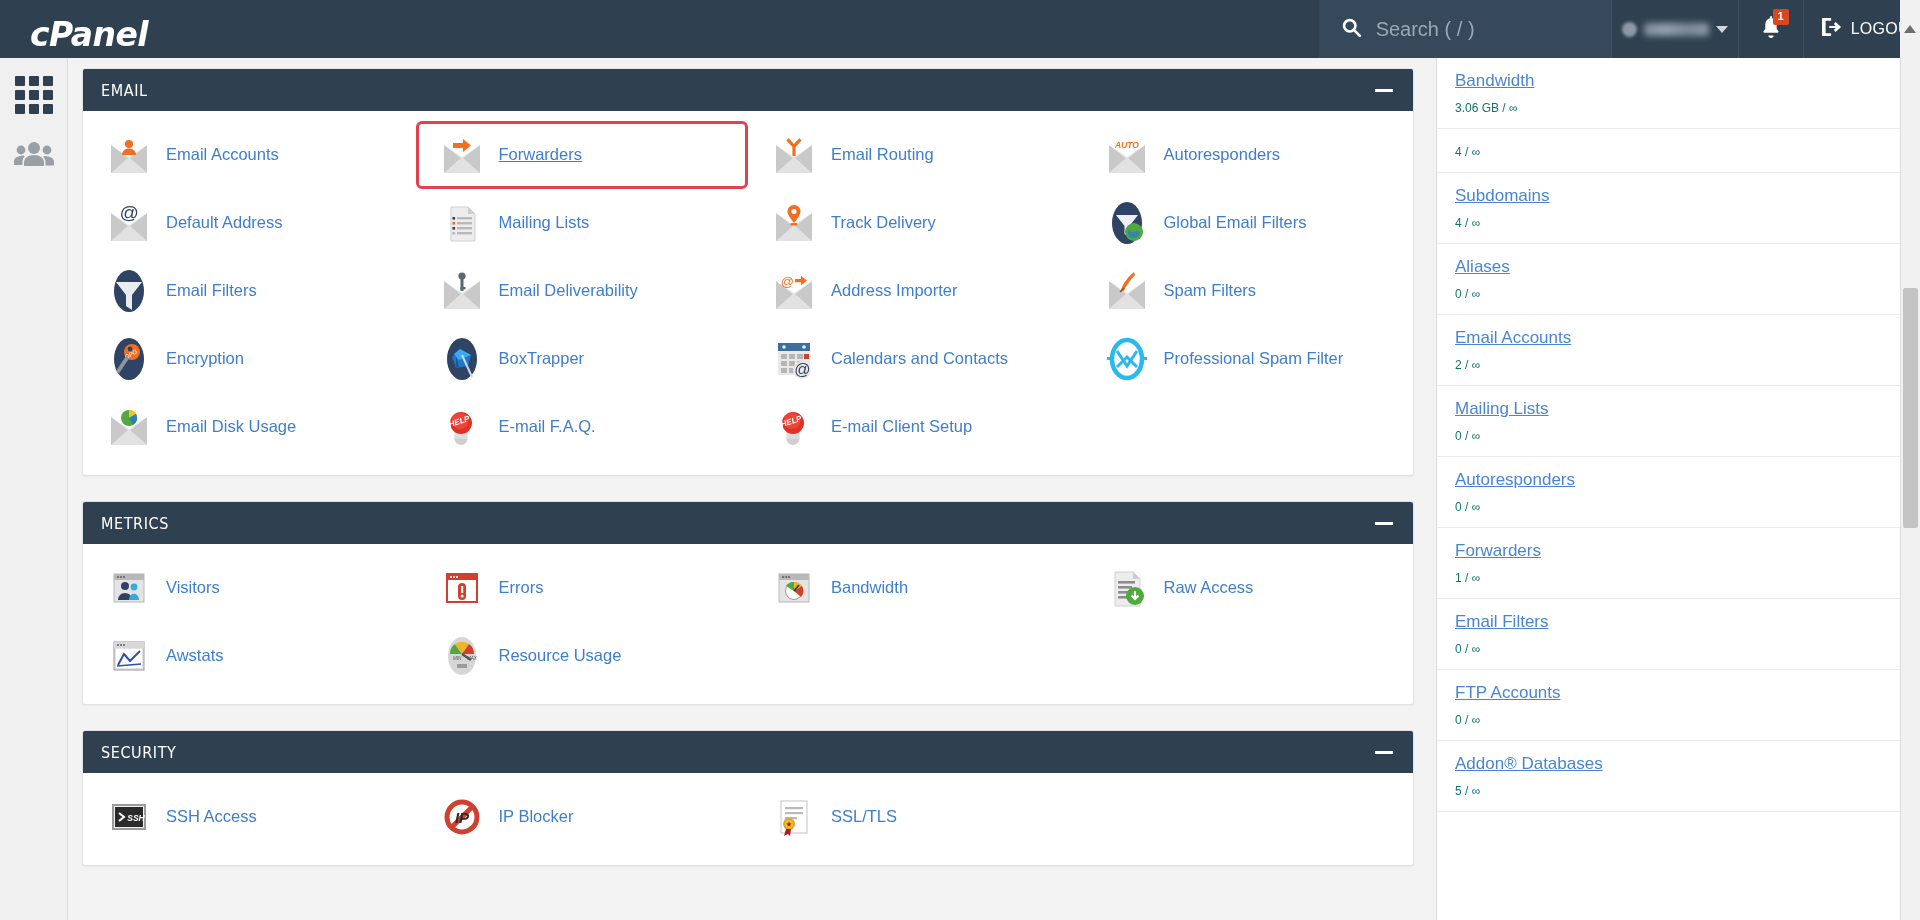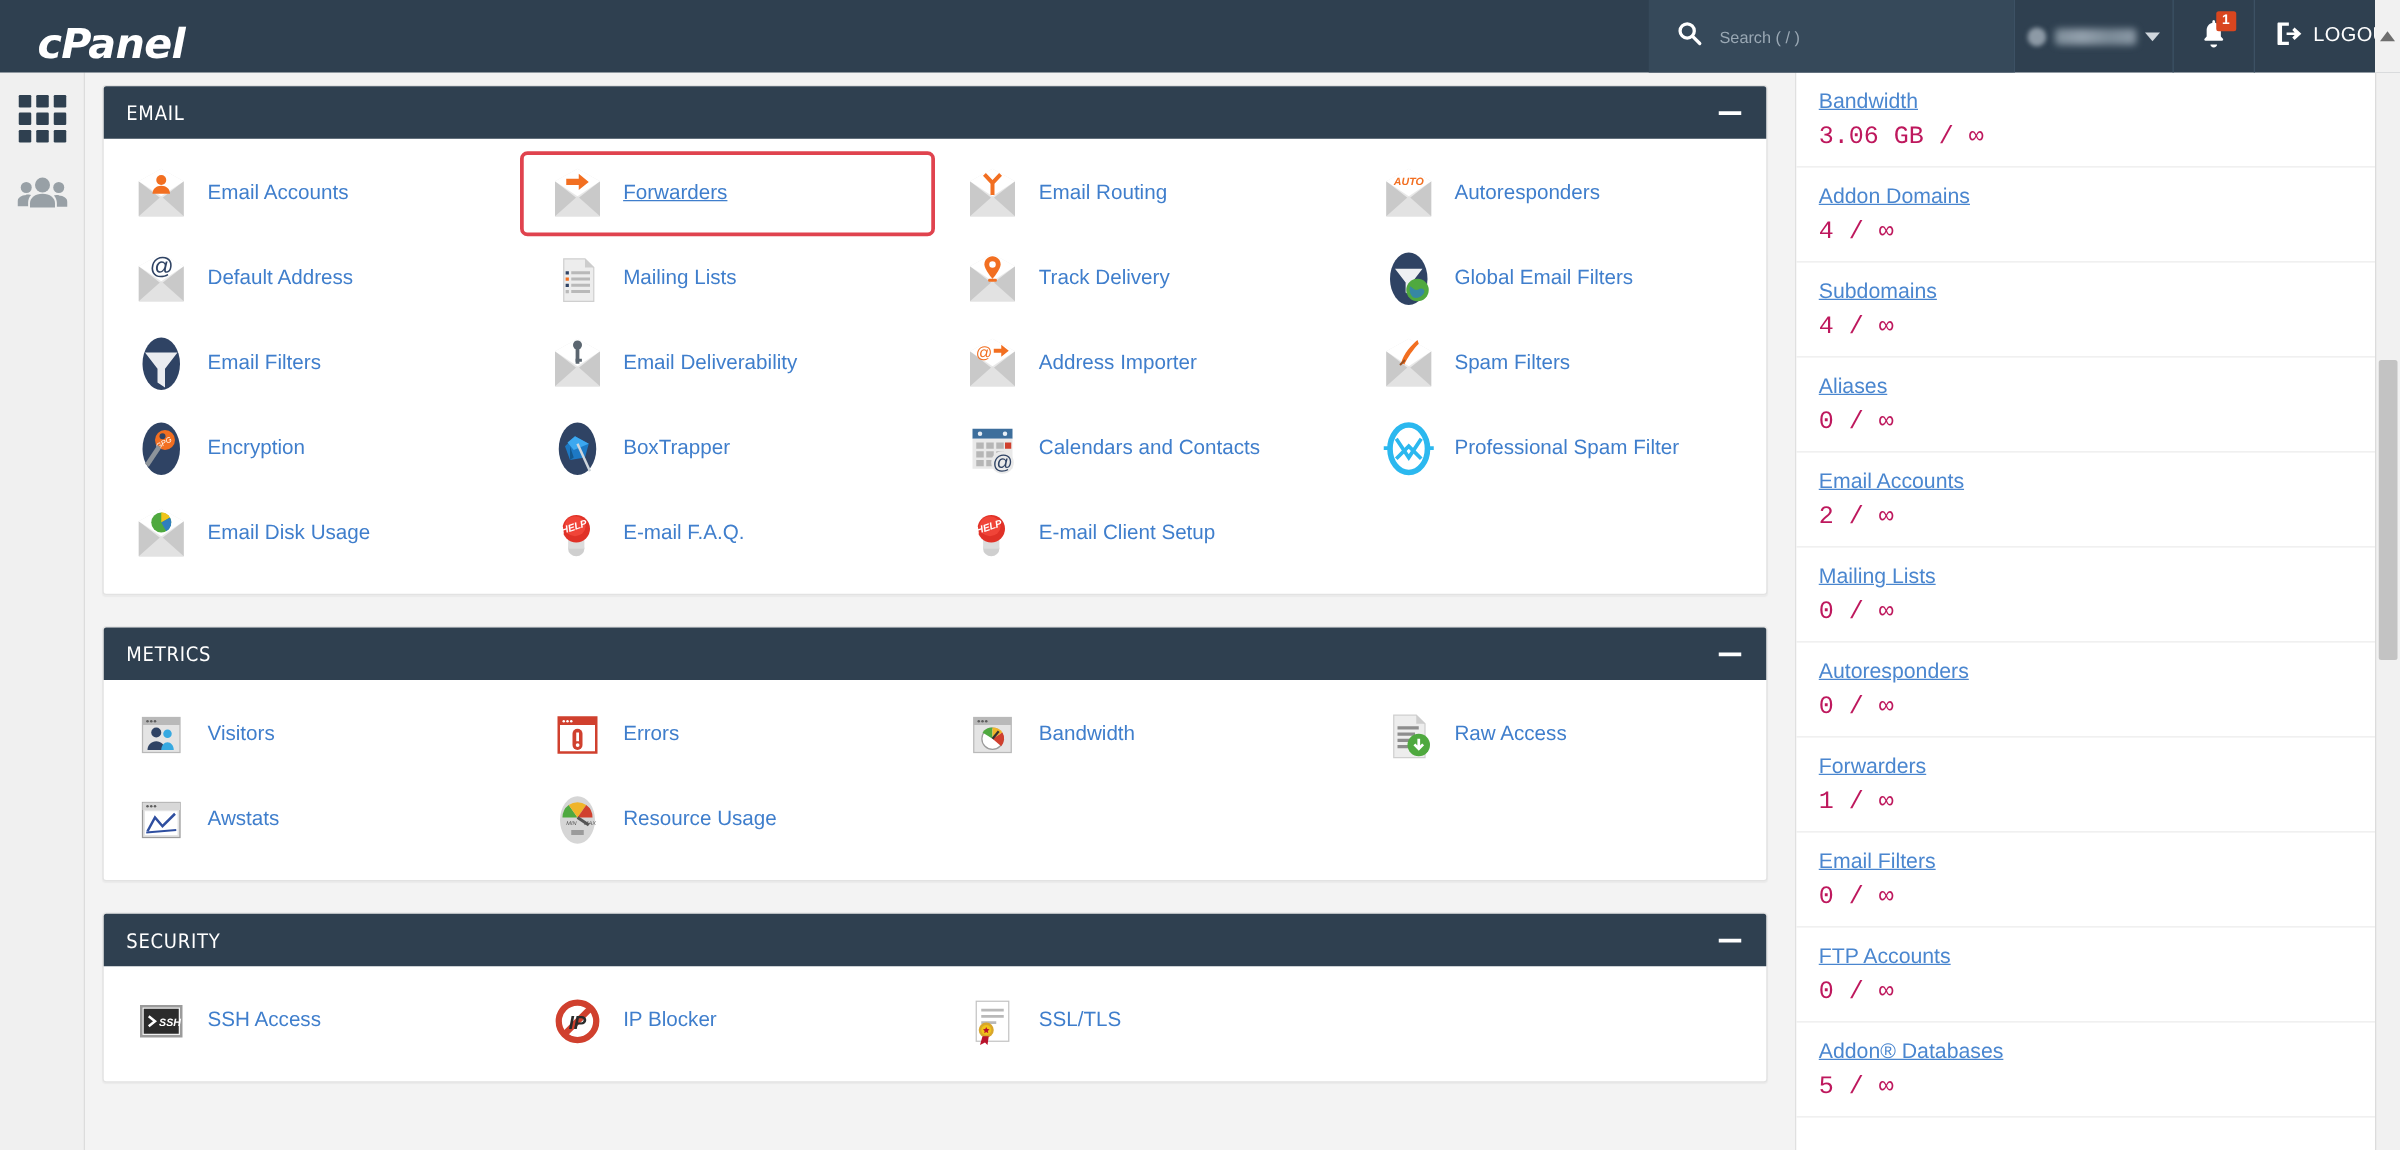--- a/index.html
+++ b/index.html
@@ -17,21 +17,21 @@
   }
   .brand { width: 1370px; display: flex; align-items: center; padding-left: 30px; margin-top: 10px; }
   .brand-logo {
     color: #ffffff; font-size: 33px; font-weight: bold; font-style: italic;
     letter-spacing: -0.5px; font-family: "DejaVu Sans", sans-serif;
   }
   .searchzone {
     flex: 0 0 292px; background: #36495a; display: flex; align-items: center;
     padding-left: 22px; gap: 14px; cursor: text;
   }
-  .search-placeholder { color: #9aa8b4; font-size: 13px; }
+  .search-placeholder { color: #9aa8b4; font-size: 20px; }
   .userzone {
     flex: 0 0 128px; display: flex; align-items: center; gap: 7px;
     border-left: 1px solid #3d5164; border-right: 1px solid #3d5164;
     padding: 0 10px; cursor: pointer;
   }
   .avatar-dot {
     width: 15px; height: 15px; border-radius: 50%;
     background: #8d9aa6; filter: blur(1.5px); flex: 0 0 auto;
   }
   .username-blur {
@@ -106,21 +106,21 @@
   .ico { flex: 0 0 48px; width: 48px; height: 48px; position: relative; font-style: italic; }
 
   
   .rightbar {
     position: absolute; top: 58px; right: 20px; width: 464px; height: 862px;
     background: #ffffff; border-left: 1px solid #e0e0e0; overflow: hidden;
     z-index: 15;
   }
   .stat-row { padding: 13px 18px 12px 18px; border-bottom: 1px solid #ececec; }
   .stat-label { color: #4a86cf; font-size: 17px; display: block; margin-bottom: 7px; cursor: pointer; }
-  .stat-value { color: #be185d; font-size: 20px; font-family: Liberation Mono, monospace; }
+  .stat-value { color: #0f766e; font-size: 12px; }
 
   
   .sb-track {
     position: absolute; right: 0; top: 58px; width: 20px; height: 862px;
     background: #f1f1f1; border-left: 1px solid #dcdcdc; z-index: 40;
   }
   .sb-thumb {
     position: absolute; right: 2px; top: 230px; width: 15px; height: 240px;
     background: #c3c3c3; border-radius: 2px;
   }
@@ -584,21 +584,21 @@
       <path d="M16 36 l-2 7 4-2 2 2 1-7z" fill="#b9122b"></path>
     </svg></span>
           <span class="tile-label">SSL/TLS</span>
         </a>
       </div>
     </div>
   </div>
 
 <div class="rightbar" id="statsbar">
     <div class="stat-row"><a class="stat-label" href="#">Bandwidth</a><span class="stat-value">3.06 GB / ∞</span></div>
-    <div class="stat-row"><a class="stat-label" href="#">Addon Domains</a><span class="stat-value">4 / ∞</span></div>
+    <div class="stat-row"><span class="stat-value">4 / ∞</span></div>
     <div class="stat-row"><a class="stat-label" href="#">Subdomains</a><span class="stat-value">4 / ∞</span></div>
     <div class="stat-row"><a class="stat-label" href="#">Aliases</a><span class="stat-value">0 / ∞</span></div>
     <div class="stat-row"><a class="stat-label" href="#">Email Accounts</a><span class="stat-value">2 / ∞</span></div>
     <div class="stat-row"><a class="stat-label" href="#">Mailing Lists</a><span class="stat-value">0 / ∞</span></div>
     <div class="stat-row"><a class="stat-label" href="#">Autoresponders</a><span class="stat-value">0 / ∞</span></div>
     <div class="stat-row"><a class="stat-label" href="#">Forwarders</a><span class="stat-value">1 / ∞</span></div>
     <div class="stat-row"><a class="stat-label" href="#">Email Filters</a><span class="stat-value">0 / ∞</span></div>
     <div class="stat-row"><a class="stat-label" href="#">FTP Accounts</a><span class="stat-value">0 / ∞</span></div>
     <div class="stat-row"><a class="stat-label" href="#">Addon® Databases</a><span class="stat-value">5 / ∞</span></div>
   </div>

